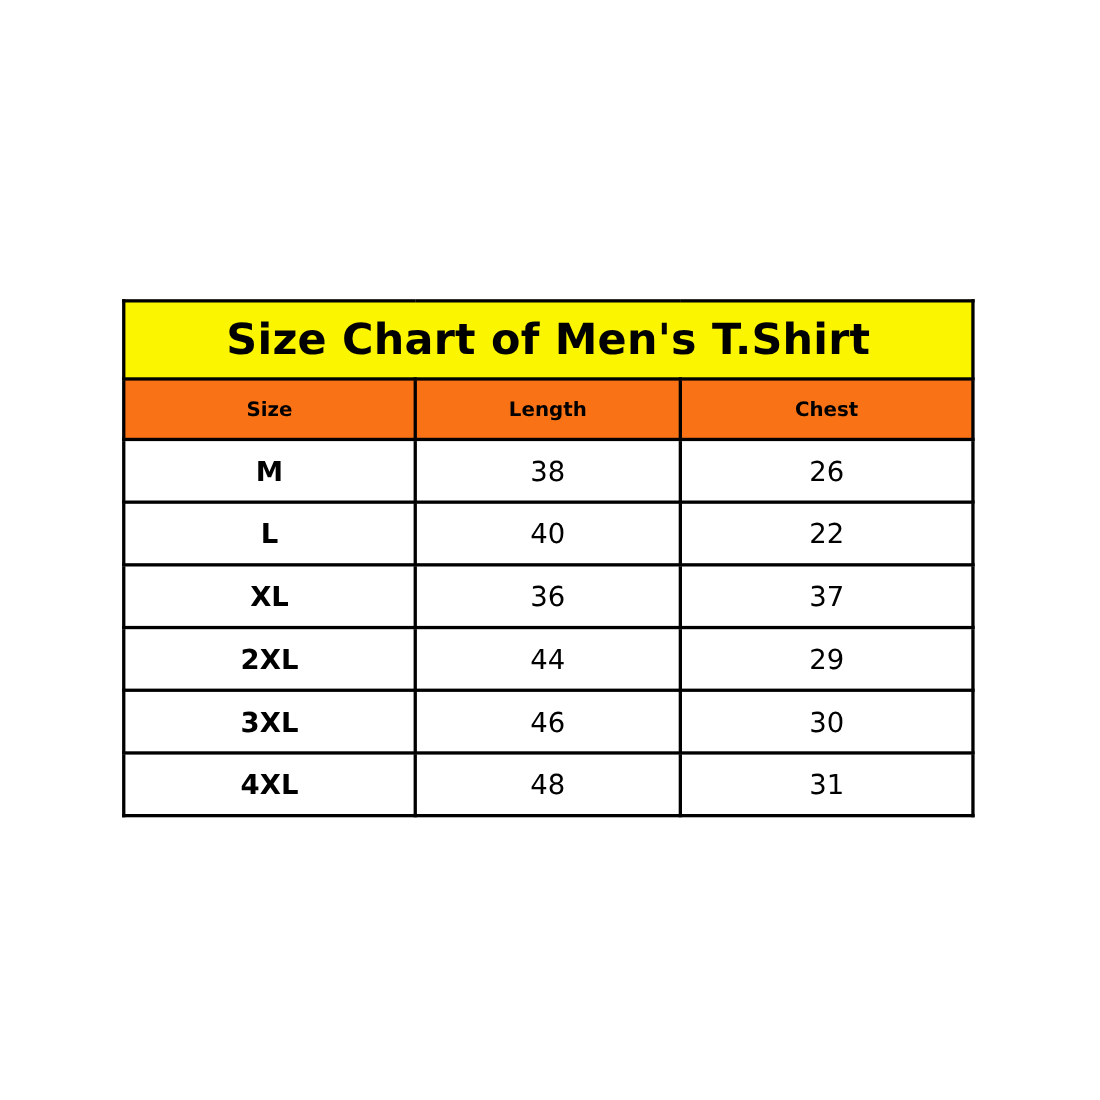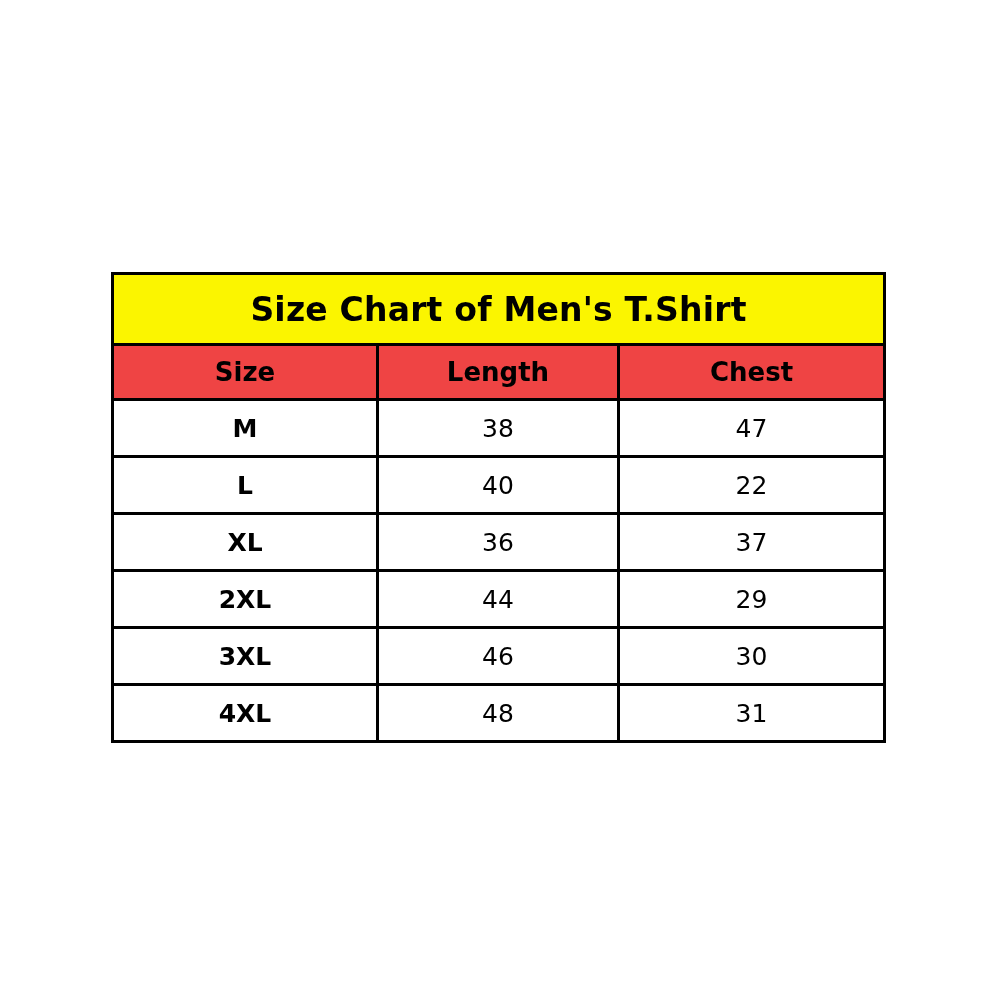--- a/index.html
+++ b/index.html
@@ -32,29 +32,29 @@
     border: 3px solid #000000;
     text-align: center;
     vertical-align: middle;
     color: #000000;
     padding: 0;
   }
 
   .title-cell {
     background: #fbf500;
     height: 68px;
-    font-size: 33px;
+    font-size: 39px;
     font-weight: bold;
     letter-spacing: 0.2px;
   }
 
   .col-head {
-    background: #ef4444;
+    background: #f97316;
     height: 52px;
-    font-size: 26px;
+    font-size: 18px;
     font-weight: bold;
   }
 
   .data-cell {
     height: 54px;
     font-size: 25px;
     background: #ffffff;
   }
 
   .data-cell.size-col {
@@ -80,21 +80,21 @@
         <td class="title-cell" colspan="3">Size Chart of Men's T.Shirt</td>
       </tr>
       <tr>
         <td class="col-head">Size</td>
         <td class="col-head">Length</td>
         <td class="col-head">Chest</td>
       </tr>
       <tr>
         <td class="data-cell size-col">M</td>
         <td class="data-cell">38</td>
-        <td class="data-cell">47</td>
+        <td class="data-cell">26</td>
       </tr>
       <tr>
         <td class="data-cell size-col">L</td>
         <td class="data-cell">40</td>
         <td class="data-cell">22</td>
       </tr>
       <tr>
         <td class="data-cell size-col">XL</td>
         <td class="data-cell">36</td>
         <td class="data-cell">37</td>

